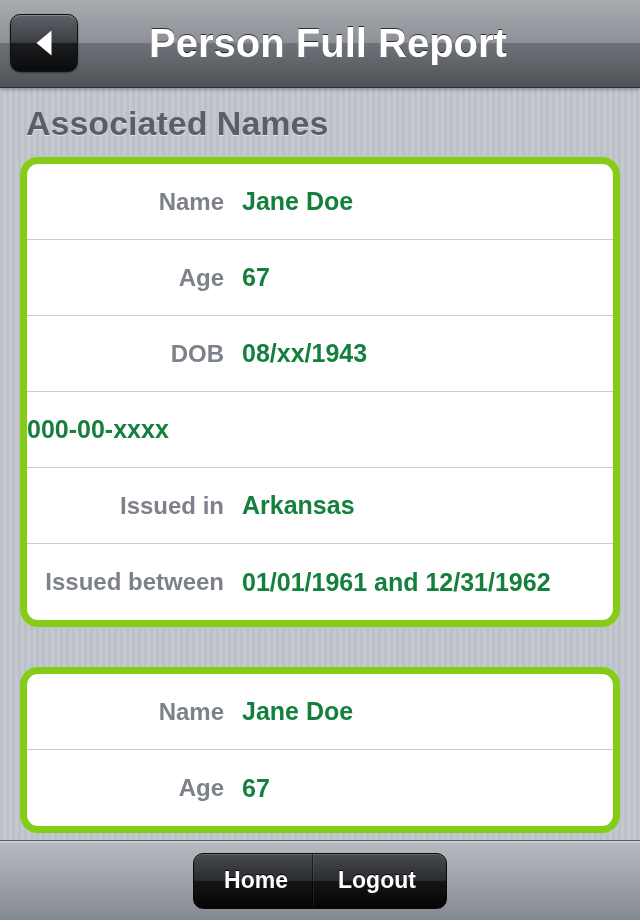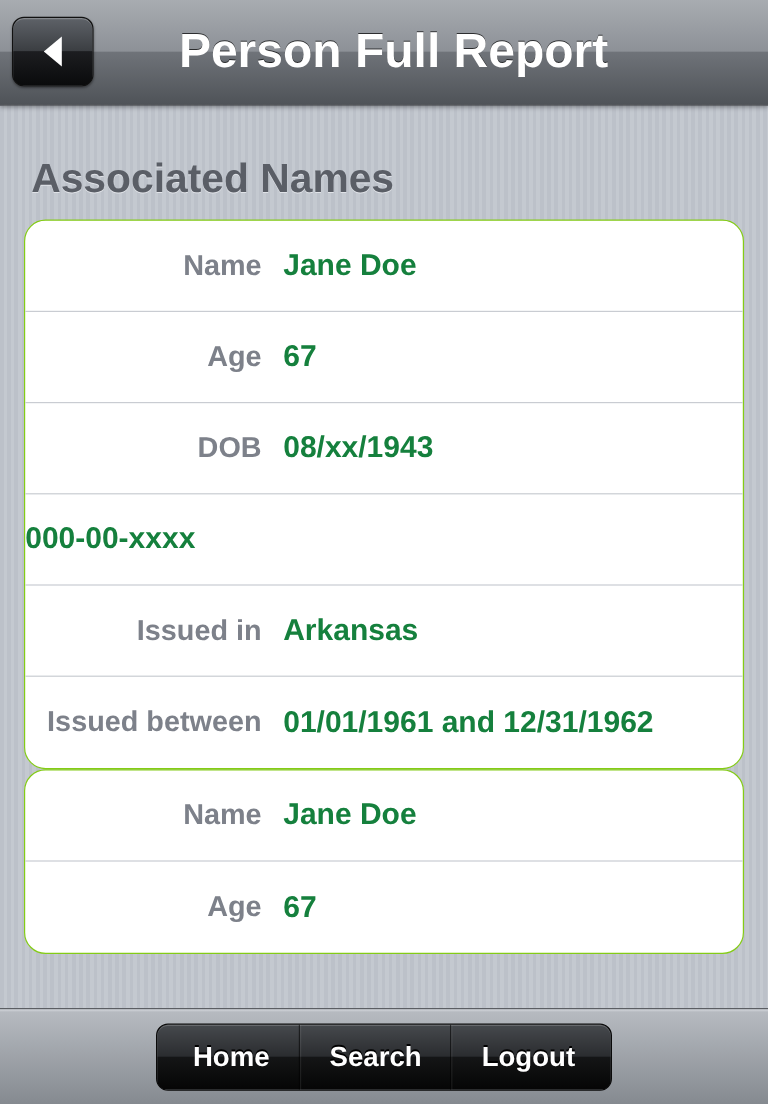--- a/index.html
+++ b/index.html
@@ -52,27 +52,28 @@
     .content {
       padding: 0 20px;
       height: 752px;
       overflow: hidden;
     }
     .section-title {
       font-size: 34px;
       font-weight: bold;
       color: #5a5e66;
       text-shadow: 0 1px 0 #e0e3e8;
-      margin: 42px 0 14px 6px;
+      margin: 16px 0 14px 6px;
     }
     .card {
       background: #fff;
-      border: 1px solid #84cc16;
+      border: 7px solid #84cc16;
       border-radius: 18px;
       overflow: hidden;
+      margin-bottom: 40px;
     }
     .row {
       display: flex;
       align-items: center;
       min-height: 76px;
       padding: 22px 0;
       border-bottom: 1px solid #c9ccd2;
     }
     .row:last-child { border-bottom: none; }
     .row-label {
@@ -173,16 +174,15 @@
     <div class="row">
       <div class="row-label">Age</div>
       <div class="row-value">67</div>
     </div>
   </div>
 </div>
 
 <div class="toolbar">
   <div class="toolbar-inner">
     <div class="toolbar-btn">Home</div>
-    <div class="toolbar-btn">Search</div>
     <div class="toolbar-btn">Logout</div>
   </div>
 </div>
 
 </body></html>

